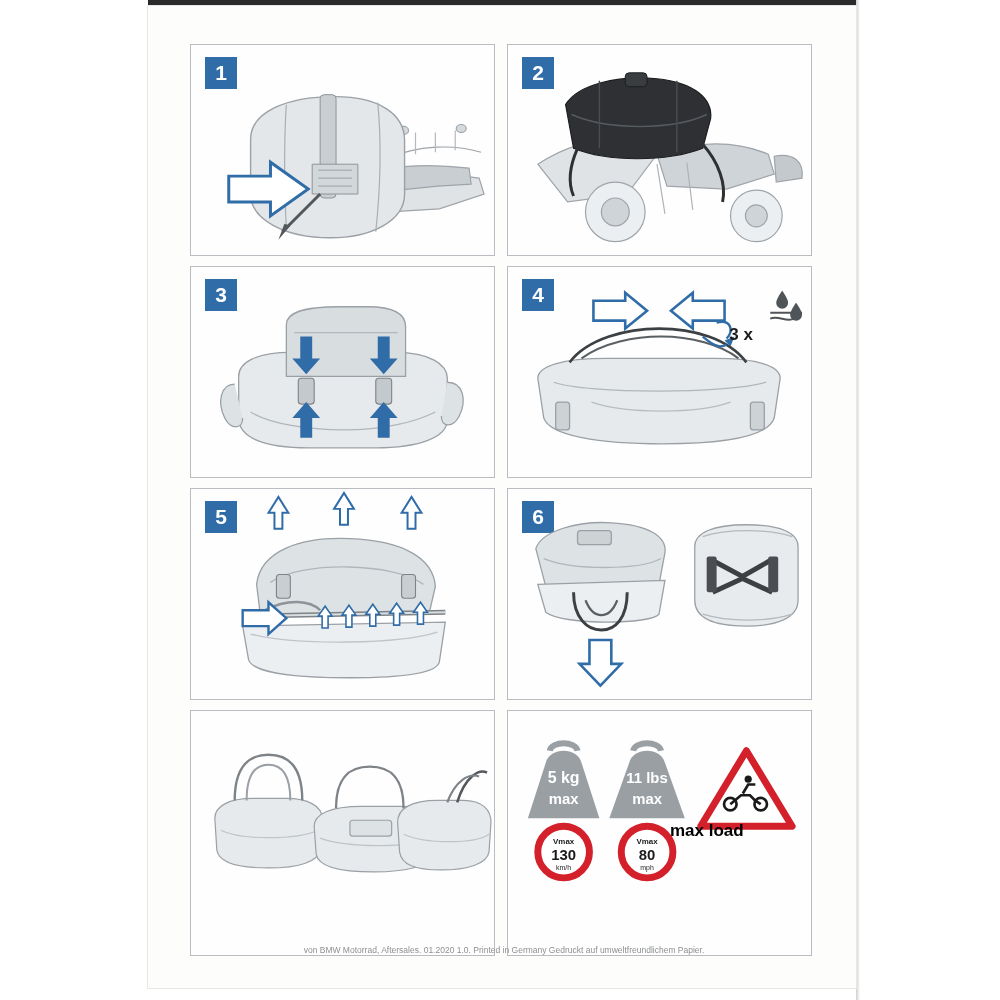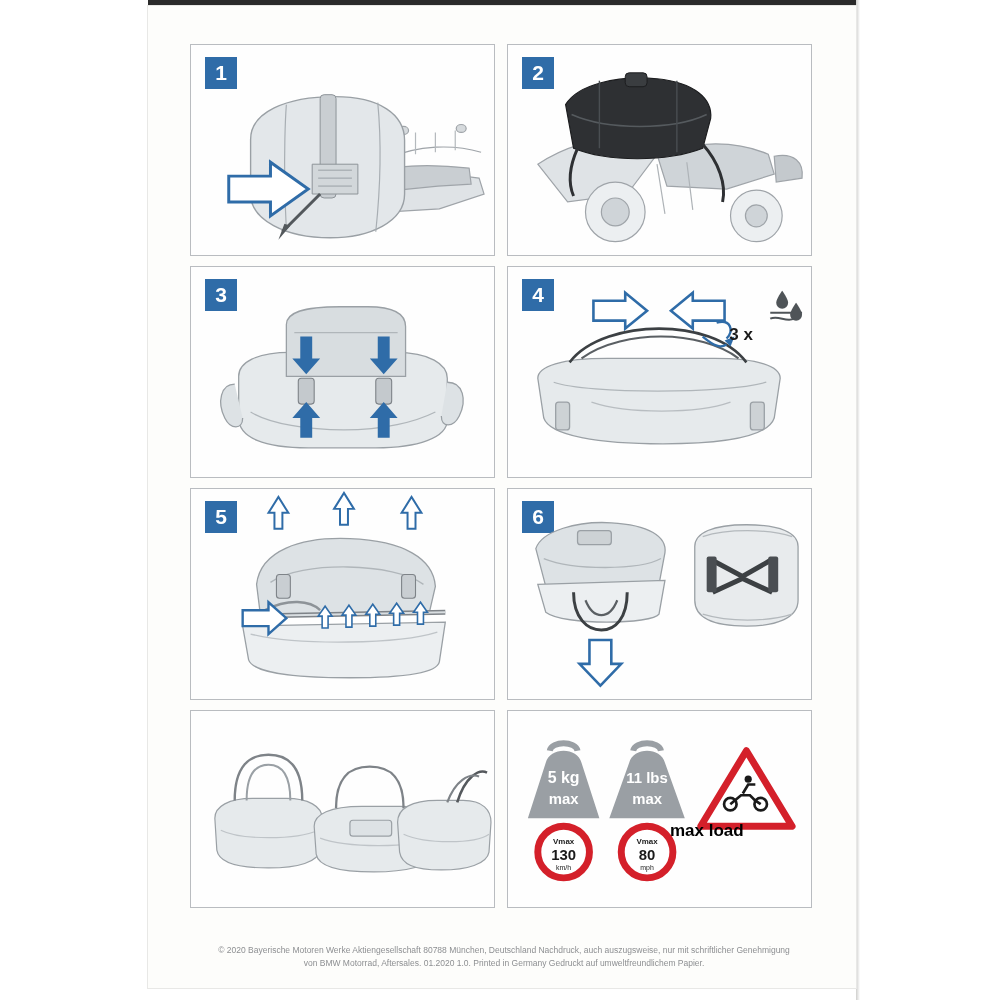--- a/index.html
+++ b/index.html
@@ -52,21 +52,21 @@
   }
   .panel {
     position: relative;
     width: 305px;
     height: 212px;
     border: 1px solid #b9bcc0;
     background: #fefefe;
     box-sizing: border-box;
     overflow: hidden;
   }
-  .panel.bottom { height: 198px; }
+  .panel.bottom { height: 246px; }
   .step-badge {
     position: absolute;
     left: 14px;
     top: 12px;
     width: 32px;
     height: 32px;
     background: #2f6ca8;
     color: #ffffff;
     font-size: 21px;
     font-weight: bold;
@@ -385,17 +385,16 @@
             <circle cx="2" cy="-26" r="4"></circle>
           </g>
         </g>
       </svg>
       <div class="maxload-label">max load</div>
     </div>
 
   </div>
 
   <div class="footer">
-    <div>© 2020 Bayerische Motoren Werke Aktiengesellschaft 80788 München, Deutschland Nachdruck, auch auszugsweise, nur mit schriftlicher Genehmigung</div>
     <div>von BMW Motorrad, Aftersales. 01.2020 1.0. Printed in Germany Gedruckt auf umweltfreundlichem Papier.</div>
   </div>
 
 </div>
 
 </body></html>

